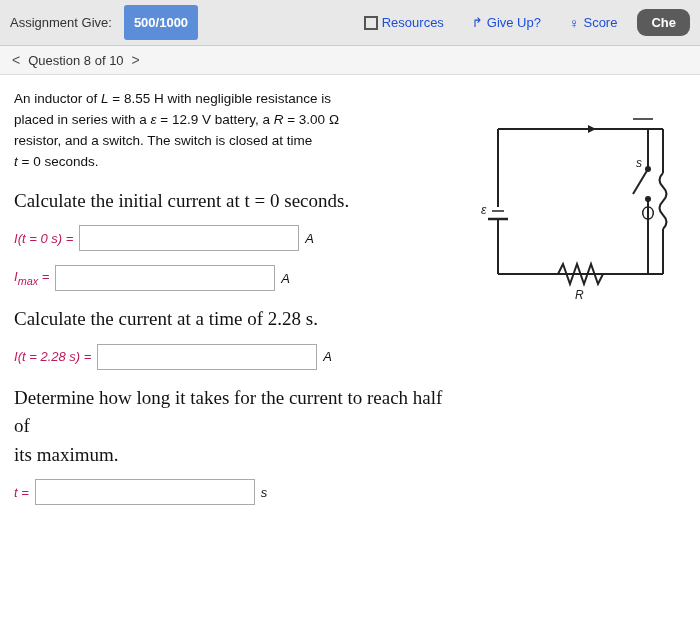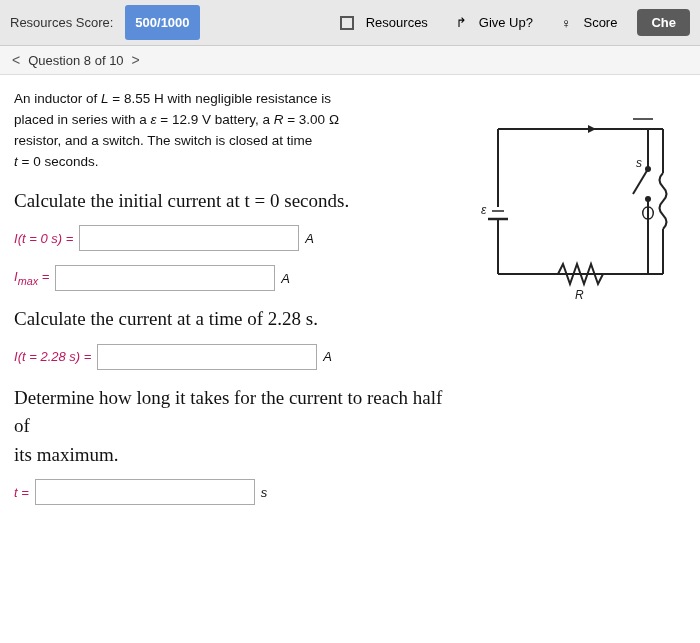--- a/index.html
+++ b/index.html
@@ -31,33 +31,33 @@
       color: white;
       font-size: 13px;
       font-weight: bold;
       padding: 10px 10px;
       border-radius: 3px;
     }
     .top-bar-spacer { flex: 1; }
     .top-bar-btn {
       display: flex;
       align-items: center;
-      gap: 12px;
-      font-size: 13px;
-      color: #000000;
+      gap: 4px;
+      font-size: 13px;
+      color: #1d4ed8;
       cursor: pointer;
       padding: 4px 8px;
       border: none;
       background: transparent;
     }
     .top-bar-btn-check {
       background: #5b5b5b;
       color: white;
       padding: 6px 14px;
-      border-radius: 4px;
+      border-radius: 9px;
       font-size: 13px;
       font-weight: bold;
       cursor: pointer;
       border: none;
     }
     .icon-square {
       width: 14px;
       height: 14px;
       border: 2px solid #555;
       display: inline-block;
@@ -159,21 +159,21 @@
 
     
     .math {
       font-style: italic;
     }
   </style>
 </head>
 <body>
 
 <div class="top-bar">
-  <span class="assignment-score-label">Resources Score:</span>
+  <span class="assignment-score-label">Assignment Give:</span>
   <span class="score-badge">500/1000</span>
   <div class="top-bar-spacer"></div>
   <button class="top-bar-btn">
     <span class="icon-square"></span>
     <span>Resources</span>
   </button>
   <button class="top-bar-btn">
     <span class="icon-arrow">↱</span>
     <span>Give Up?</span>
   </button>

